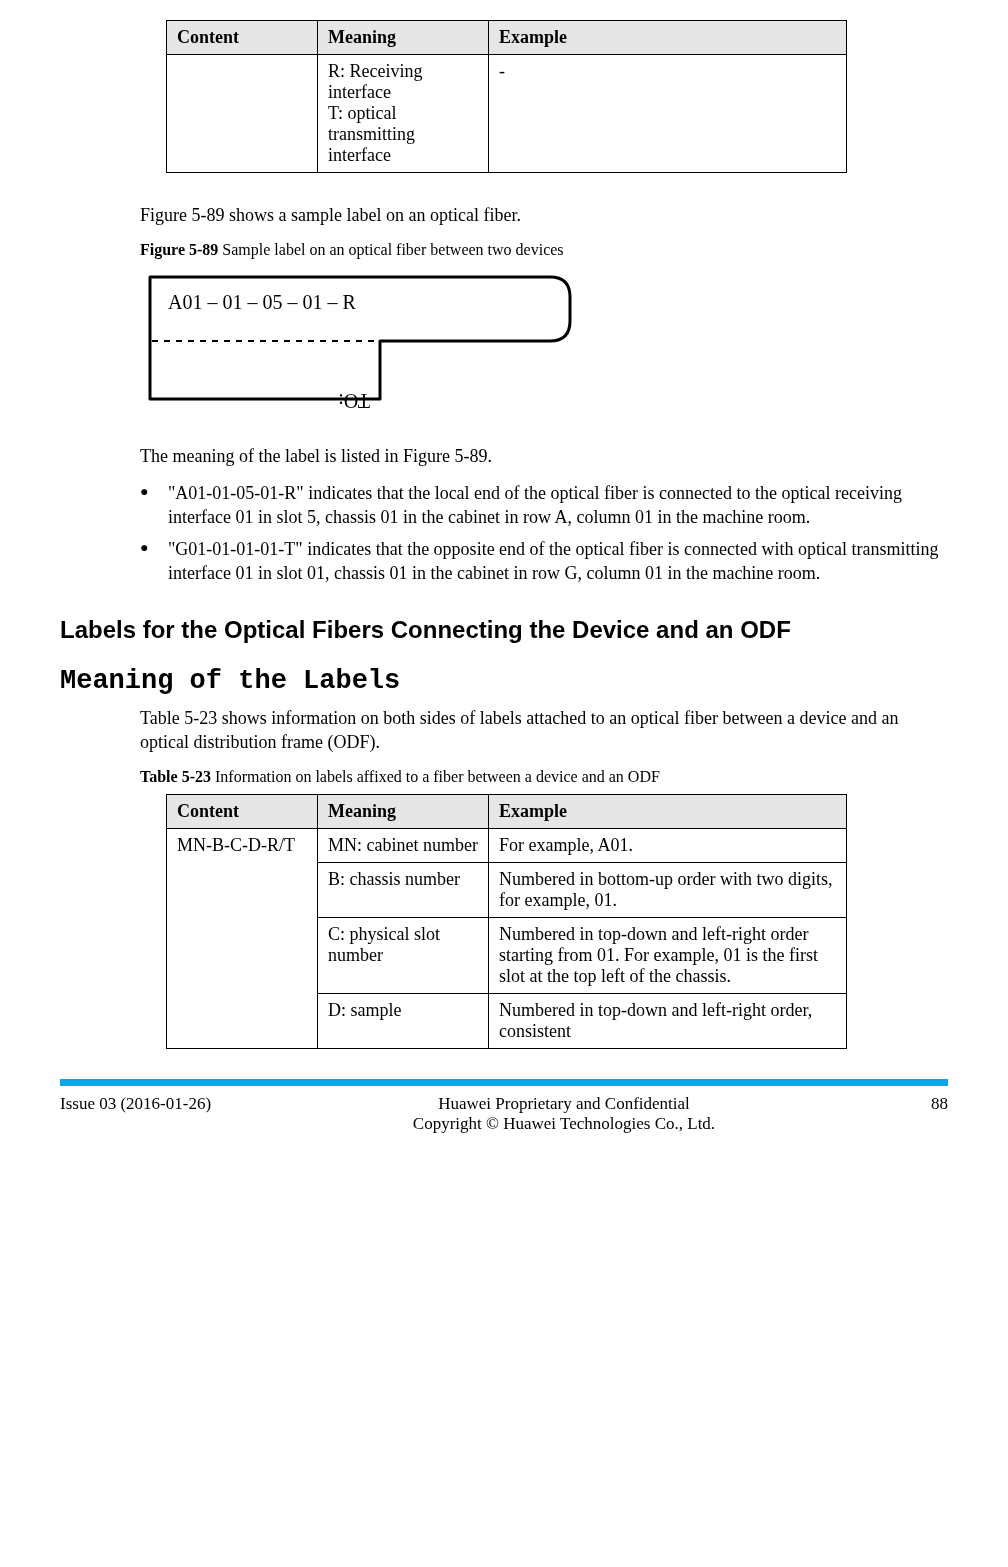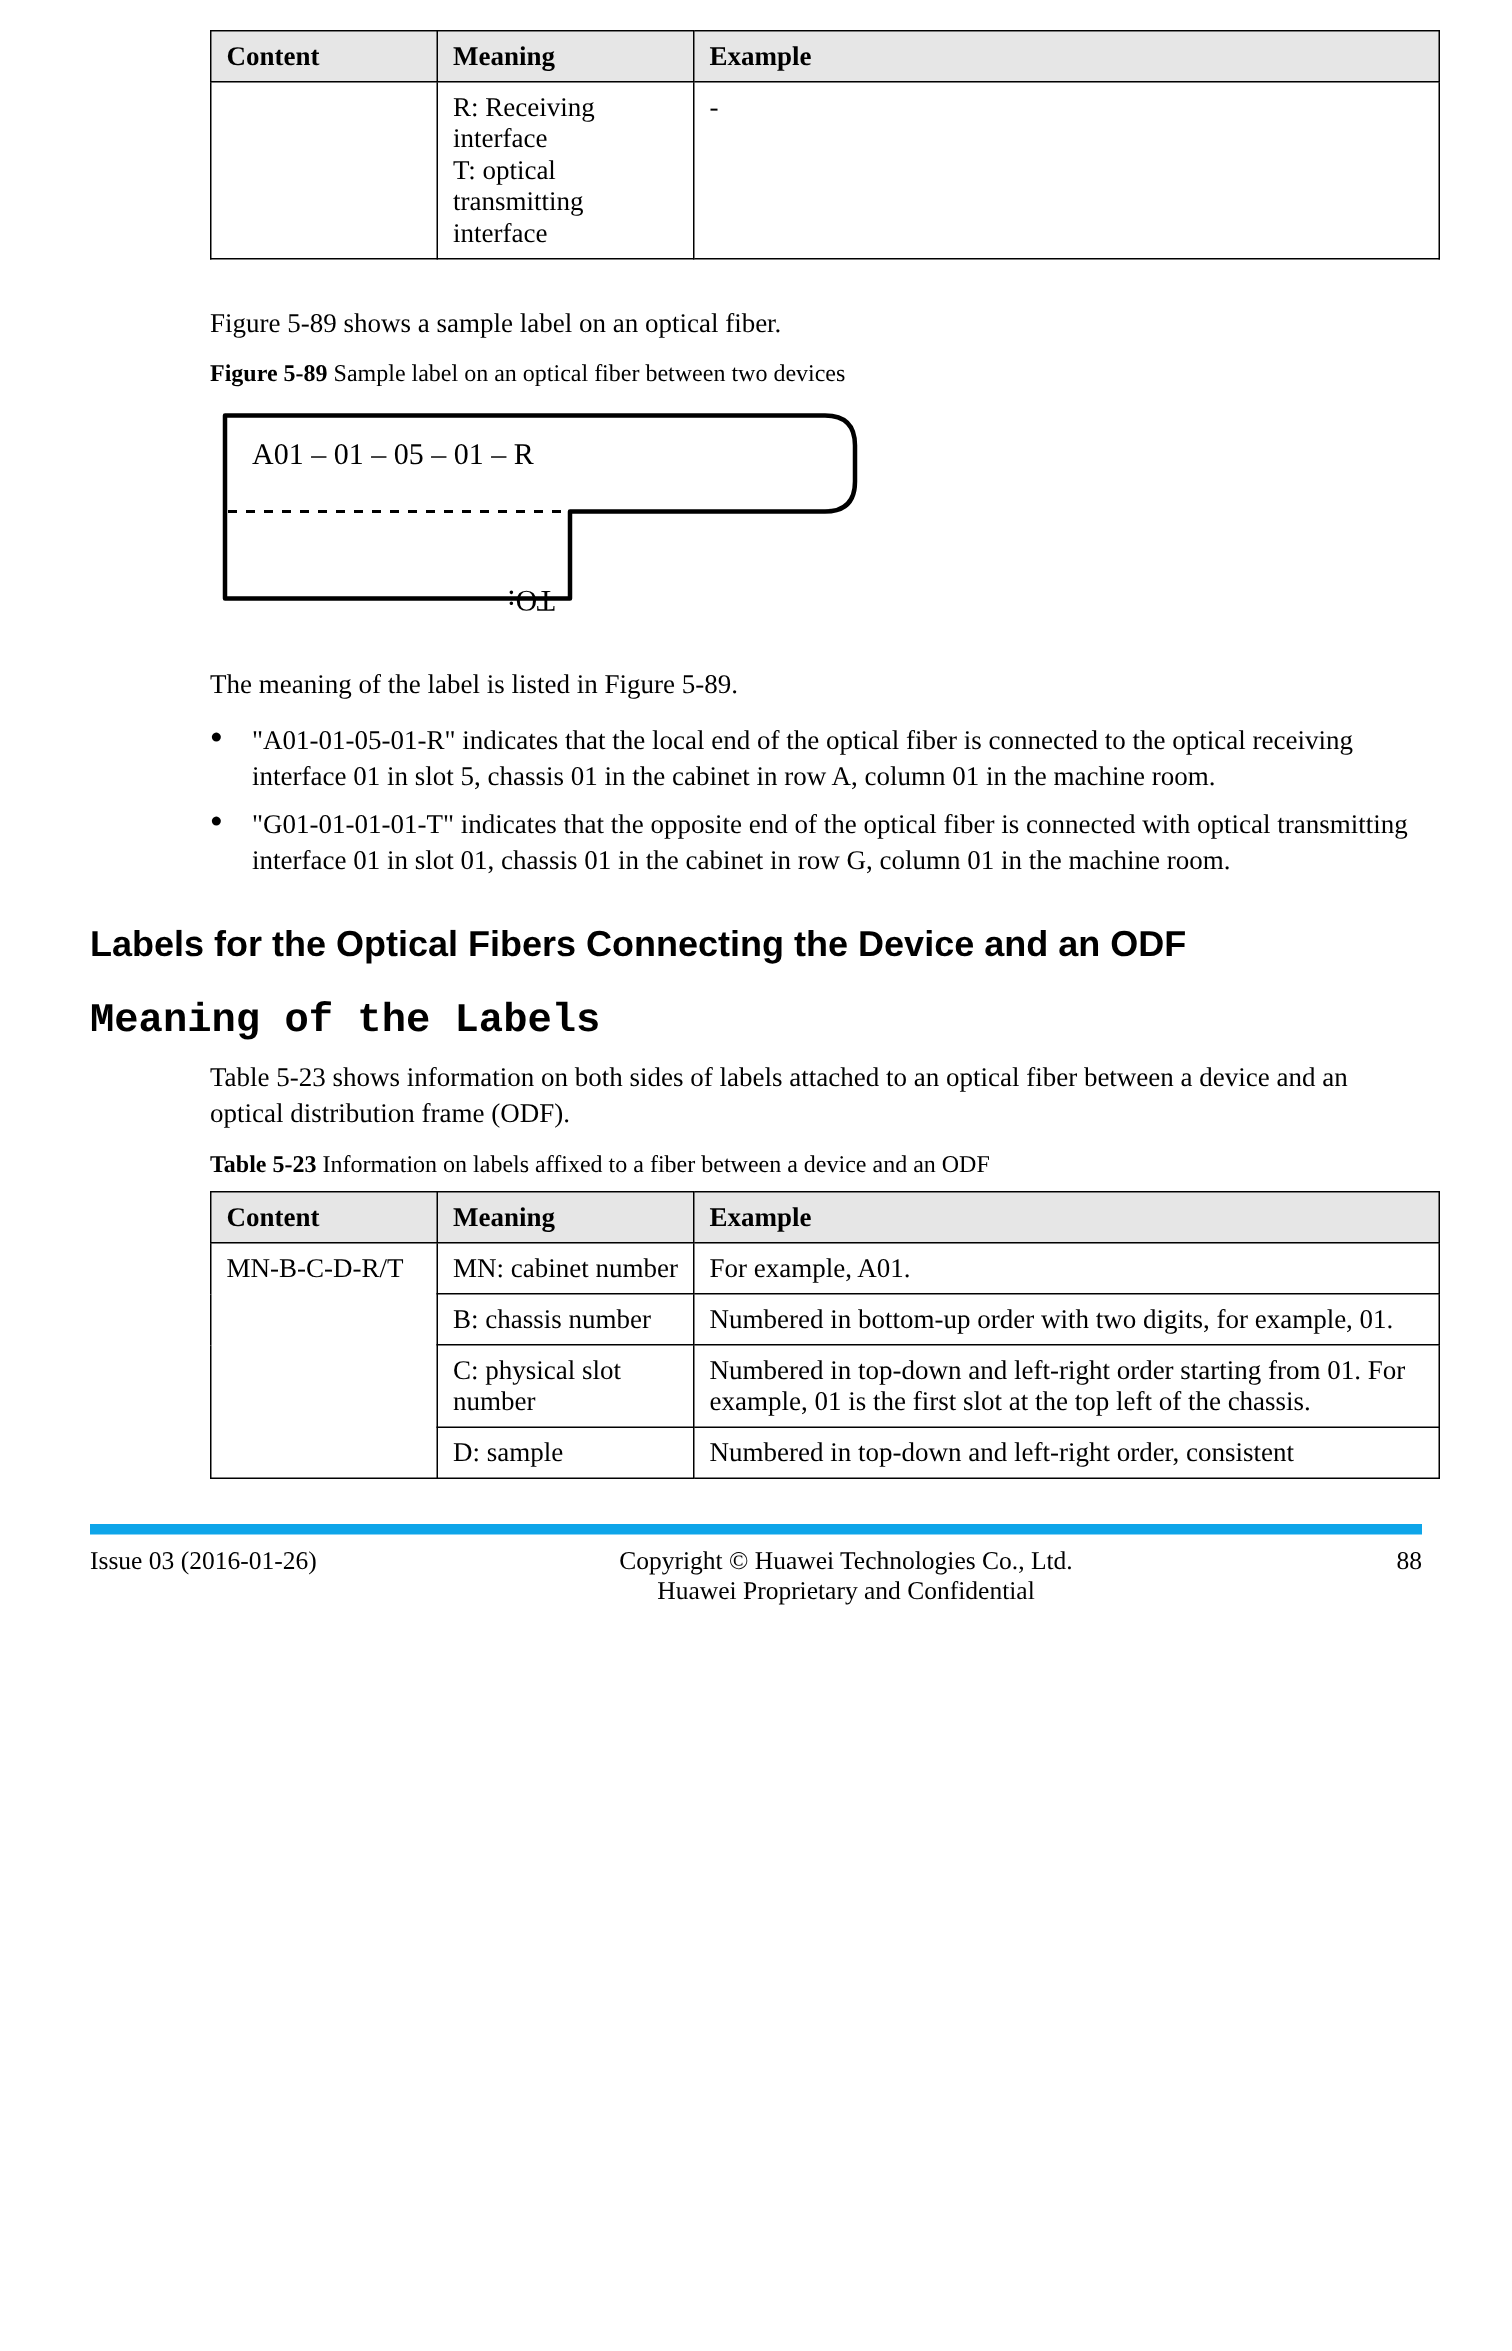--- a/index.html
+++ b/index.html
@@ -23,22 +23,22 @@
     margin-bottom: 10px;
   }
   .header-left {
     text-align: left;
   }
   .header-right {
     text-align: right;
   }
   table.label-table {
     border-collapse: collapse;
-    width: 820px;
-    margin-left: 80px;
+    width: 681px;
+    margin-left: 106px;
     margin-top: 0;
     margin-bottom: 30px;
     padding-left: 40px;
   }
   table.label-table th, table.label-table td {
     border: 1px solid #000;
     padding: 6px 10px;
     text-align: left;
     vertical-align: top;
     font-size: 18px;
@@ -190,19 +190,19 @@
     <tr>
       <td>D: sample</td>
       <td>Numbered in top-down and left-right order, consistent</td>
     </tr>
   </tbody>
     </table>
 
   <div class="footer">
     <div class="footer-left">Issue 03 (2016-01-26)</div>
     <div class="footer-center">
+      <div>Huawei Proprietary and Confidential</div>
       <div>Copyright © Huawei Technologies Co., Ltd.</div>
-      <div>Huawei Proprietary and Confidential</div>
     </div>
     <div class="footer-right">88</div>
   </div>
 
 </div>
 
 </body></html>

